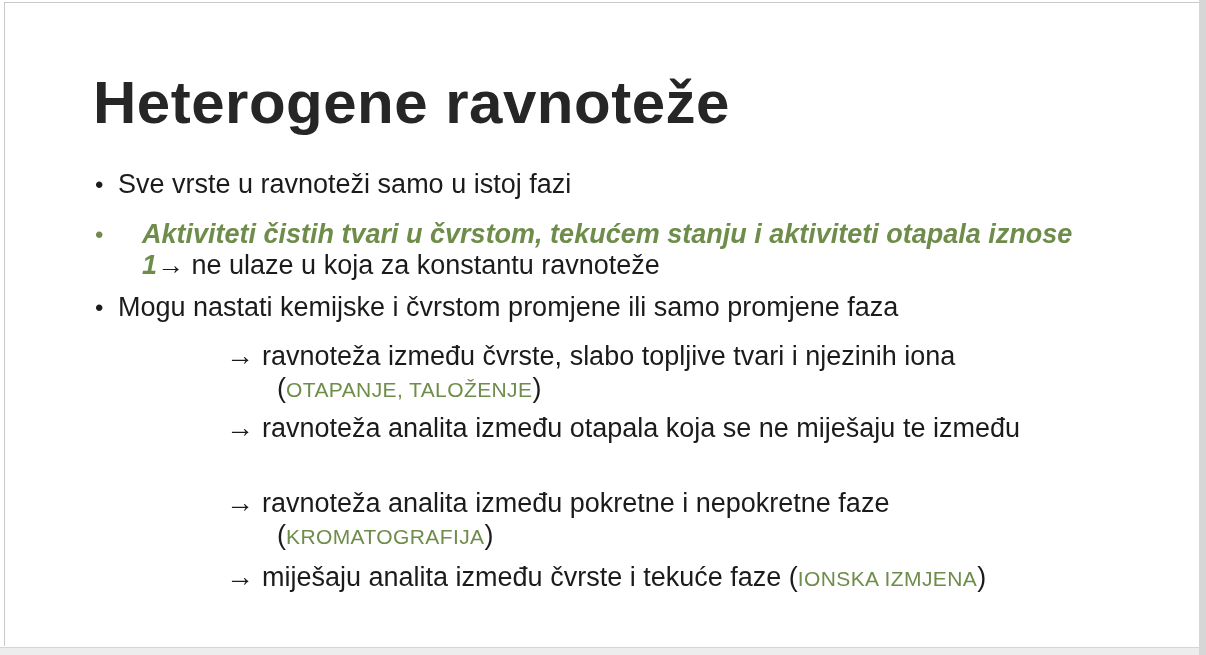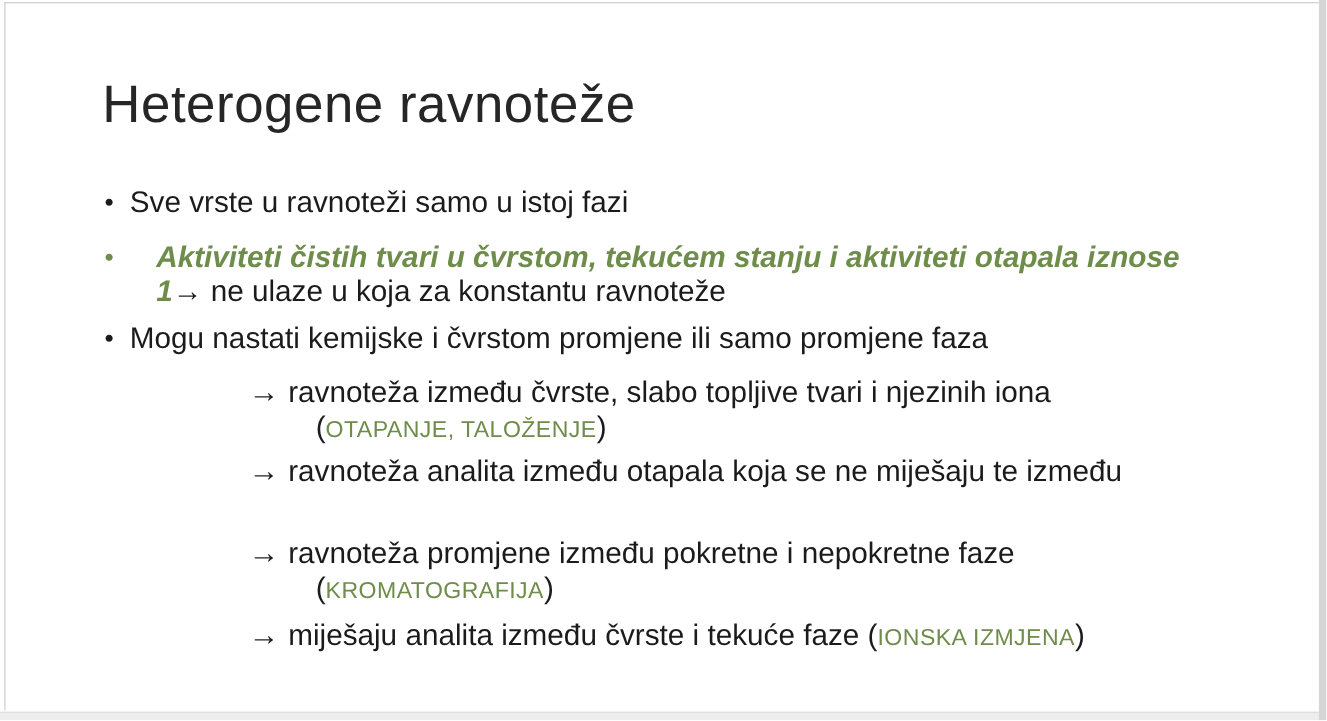--- a/index.html
+++ b/index.html
@@ -21,21 +21,21 @@
   }
   
   .frame-top{position:absolute;left:4px;top:2px;width:1195px;height:1px;background:var(--frame);}
   .frame-left{position:absolute;left:4px;top:2px;width:1px;height:644px;background:var(--frame);}
   .frame-bottom-line{position:absolute;left:0px;top:647px;width:1199px;height:1px;background:#d4d4d4;}
   .frame-bottom{position:absolute;left:0px;top:648px;width:1199px;height:7px;background:var(--bottomstrip);}
   .frame-right{position:absolute;left:1199px;top:0px;width:7px;height:655px;background:var(--scrollbar);}
 
   .title{
     position:absolute;left:93px;top:68px;margin:0;
-    font-size:48px;font-weight:400;letter-spacing:0.5px;
+    font-size:60px;font-weight:700;letter-spacing:0.5px;
     color:var(--title);
   }
 
   .bullet{
     position:absolute;left:95px;
     display:flex;align-items:flex-start;
     font-size:27px;line-height:31px;
     width:1030px;
   }
   .marker{
@@ -50,21 +50,21 @@
     position:absolute;left:226px;
     display:flex;align-items:flex-start;
     font-size:27px;line-height:32px;
     width:900px;
   }
   .arrow-cell{
     width:36px;flex:0 0 36px;
     font-size:28px;line-height:32px;
   }
   .acontent{flex:1;}
-  .line2-indent{margin-left:25px;}
+  .line2-indent{margin-left:15px;}
   .caps{
     color:var(--green);
     font-size:21px;
     letter-spacing:0.4px;
   }
 
   .b1{top:169px;}
   .b2{top:219px;}
   .b3{top:292px;}
   .a1{top:340px;}
@@ -105,21 +105,21 @@
     <span class="acontent"><span>ravnoteža između čvrste, slabo topljive tvari i njezinih iona</span><br><span class="line2-indent"><span>(</span><span class="caps">OTAPANJE, TALOŽENJE</span><span>)</span></span></span>
   </div>
 
   <div class="arrow-item a2">
     <span class="arrow-cell">→</span>
     <span class="acontent"><span>ravnoteža analita između otapala koja se ne miješaju te između</span><br></span>
   </div>
 
   <div class="arrow-item a3">
     <span class="arrow-cell">→</span>
-    <span class="acontent"><span>ravnoteža promjene između pokretne i nepokretne faze</span><br><span class="line2-indent"><span>(</span><span class="caps">KROMATOGRAFIJA</span><span>)</span></span></span>
+    <span class="acontent"><span>ravnoteža analita između pokretne i nepokretne faze</span><br><span class="line2-indent"><span>(</span><span class="caps">KROMATOGRAFIJA</span><span>)</span></span></span>
   </div>
 
   <div class="arrow-item a4">
     <span class="arrow-cell">→</span>
     <span class="acontent"><span>miješaju analita između čvrste i tekuće faze (</span><span class="caps">IONSKA IZMJENA</span><span>)</span></span>
   </div>
 
 </div>
 
 </body></html>

